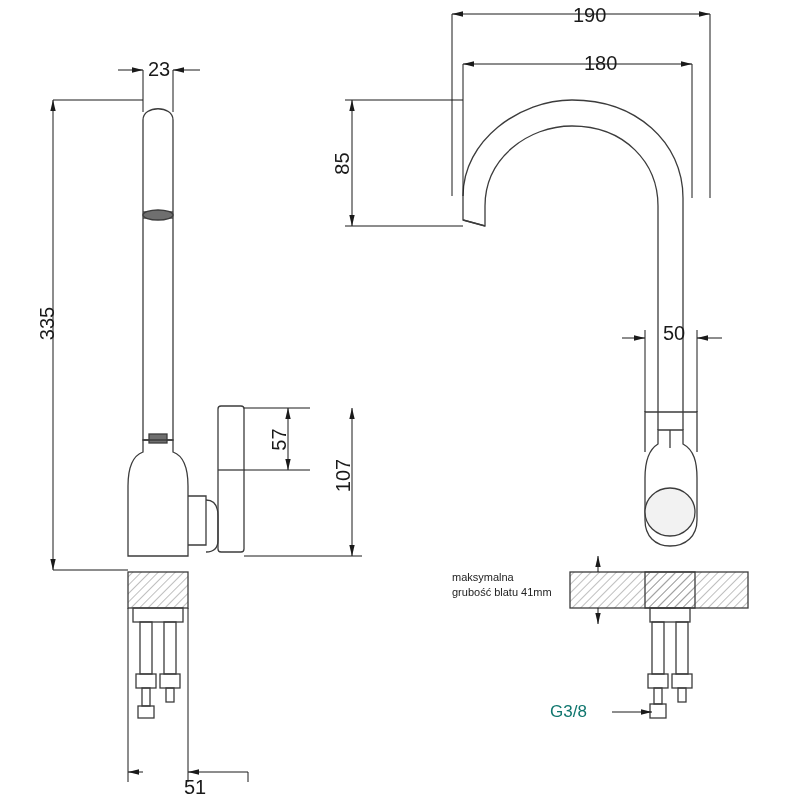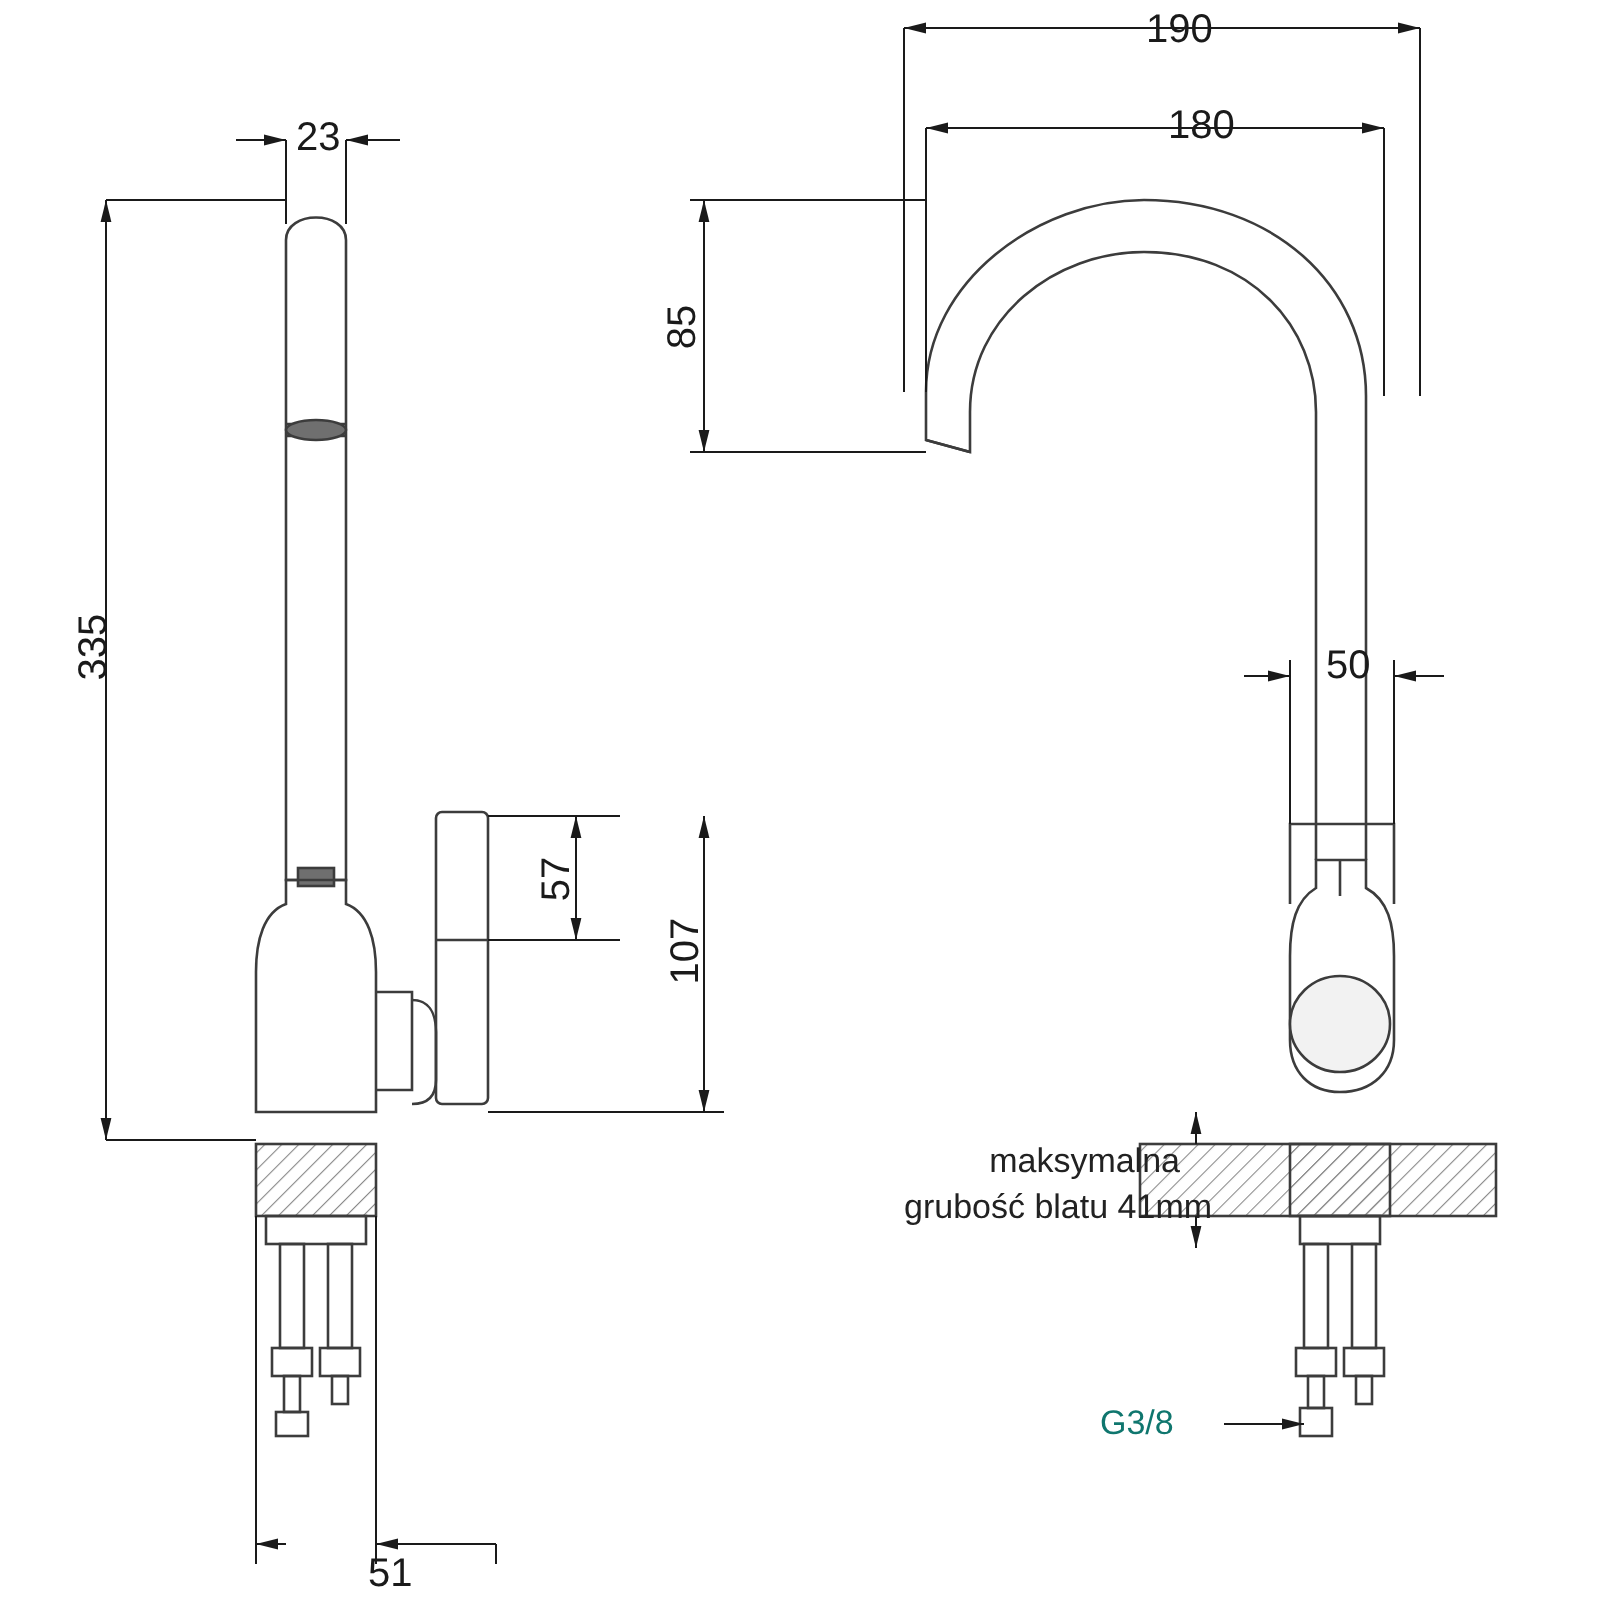--- a/index.html
+++ b/index.html
@@ -30,24 +30,23 @@
   }
   .dim-h {
     font-size: 20px;
   }
   .dim-v {
     font-size: 20px;
     transform-origin: 50% 50%;
   }
   .note {
     position: absolute;
-    font-size: 17px;
+    font-size: 11px;
     color: #222;
     line-height: 1.35;
-    text-align: right;
     white-space: nowrap;
   }
   .thread-label {
     position: absolute;
     font-size: 17px;
     color: #0f766e;
   }
 </style>
 </head>
 <body>

